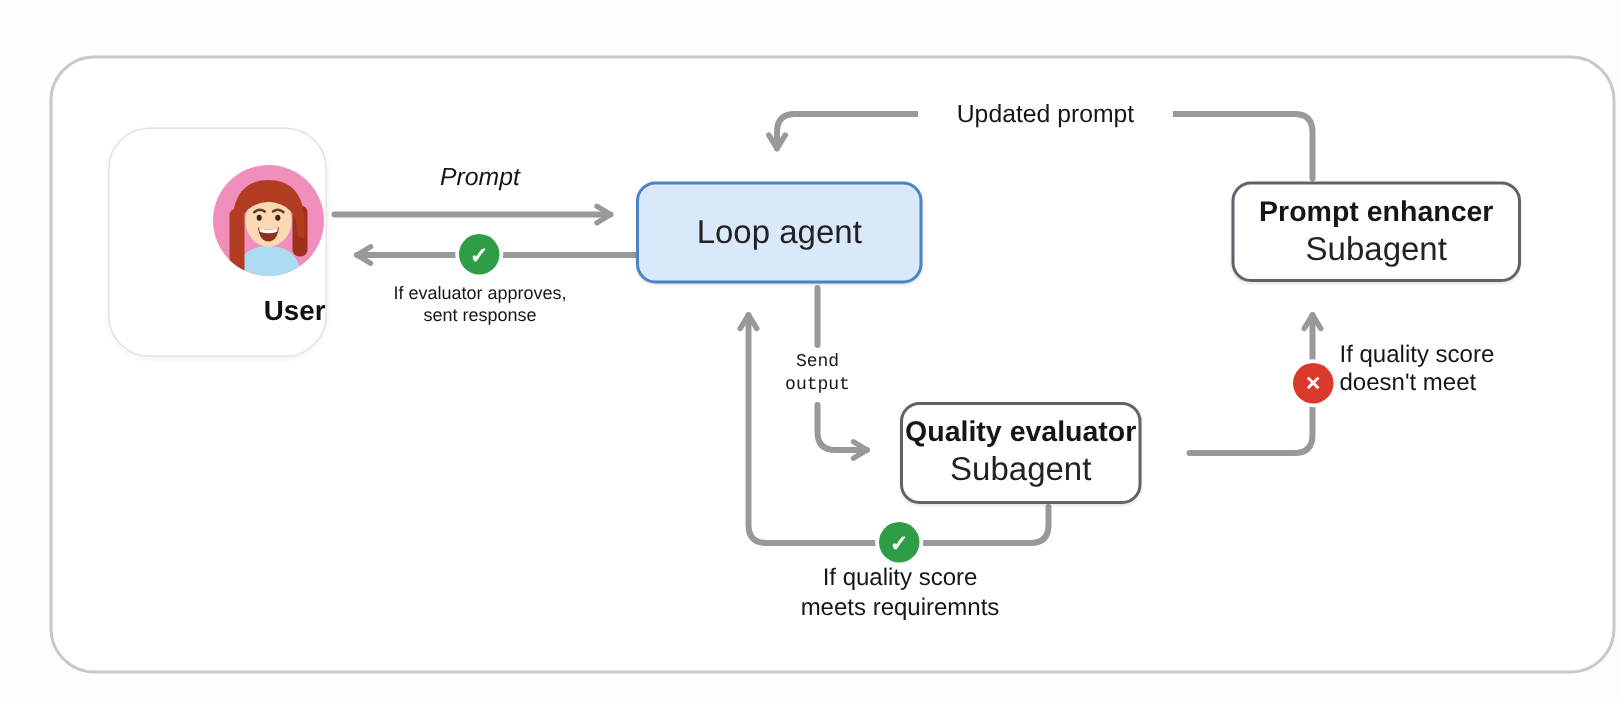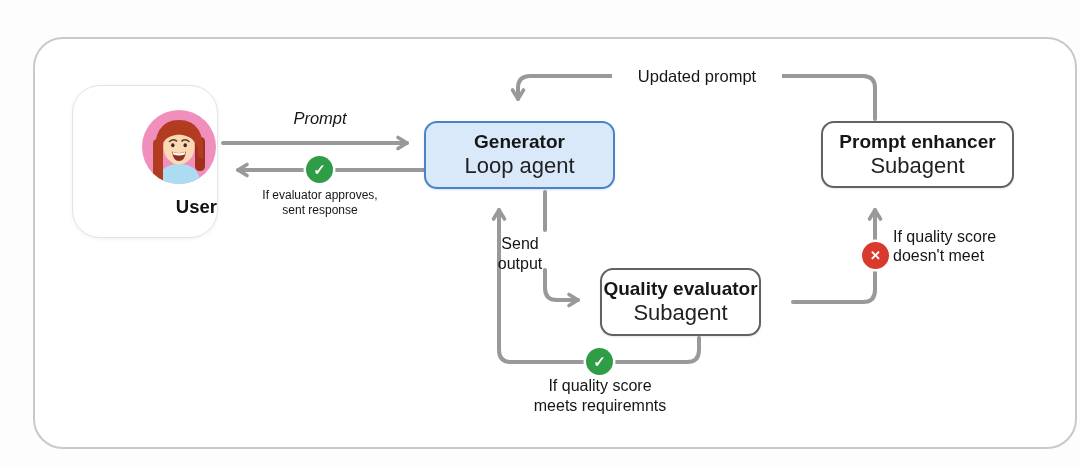--- a/index.html
+++ b/index.html
@@ -145,21 +145,20 @@
         <ellipse cx="31.8" cy="36.2" rx="1.7" ry="2" fill="#39281c"></ellipse>
         <ellipse cx="44.2" cy="36.2" rx="1.7" ry="2" fill="#39281c"></ellipse>
         <path d="M31 42.5 q7 3.2 14 0 q-1.2 9.5 -7 9.5 q-5.8 0 -7 -9.5 Z" fill="#8e3123"></path>
         <path d="M31.8 42.9 q6.2 2.6 12.4 0 l-0.4 2.6 q-5.8 2 -11.6 0 Z" fill="#ffffff"></path>
       </g>
     </svg>
     <div class="user-label">User</div>
   </div>
 
   <div class="node node-generator">
-    <div class="title">Generator</div>
     <div class="subtitle">Loop agent</div>
   </div>
 
   <div class="node node-plain node-quality">
     <div class="title">Quality evaluator</div>
     <div class="subtitle">Subagent</div>
   </div>
 
   <div class="node node-plain node-enhancer">
     <div class="title">Prompt enhancer</div>
@@ -168,21 +167,21 @@
 
   <div class="edge-label" style="left:270px; top:108px; width:100px;font-style:italic;">Prompt</div>
 
   <div class="edge-label" style="left:210px; top:188px; width:220px; font-size:12px;">
     <div>If evaluator approves,</div>
     <div>sent response</div>
   </div>
 
   <div class="edge-label on-line" style="left:612px; top:66px; width:170px;">Updated prompt</div>
 
-  <div class="edge-label" style="left:479px; top:234px; width:82px; font-size:16px;">
+  <div class="edge-label" style="left:504px; top:234px; width:82px; font-size:12px;font-family:Liberation Mono, monospace;">
     <div>Send</div>
     <div>output</div>
   </div>
 
   <div class="edge-label" style="left:500px; top:376px; width:200px; font-size:16px;">
     <div>If quality score</div>
     <div>meets requiremnts</div>
   </div>
 
   <div class="edge-label caption-left" style="left:893px; top:228px; width:150px; font-size:16px; line-height:1.17;">

